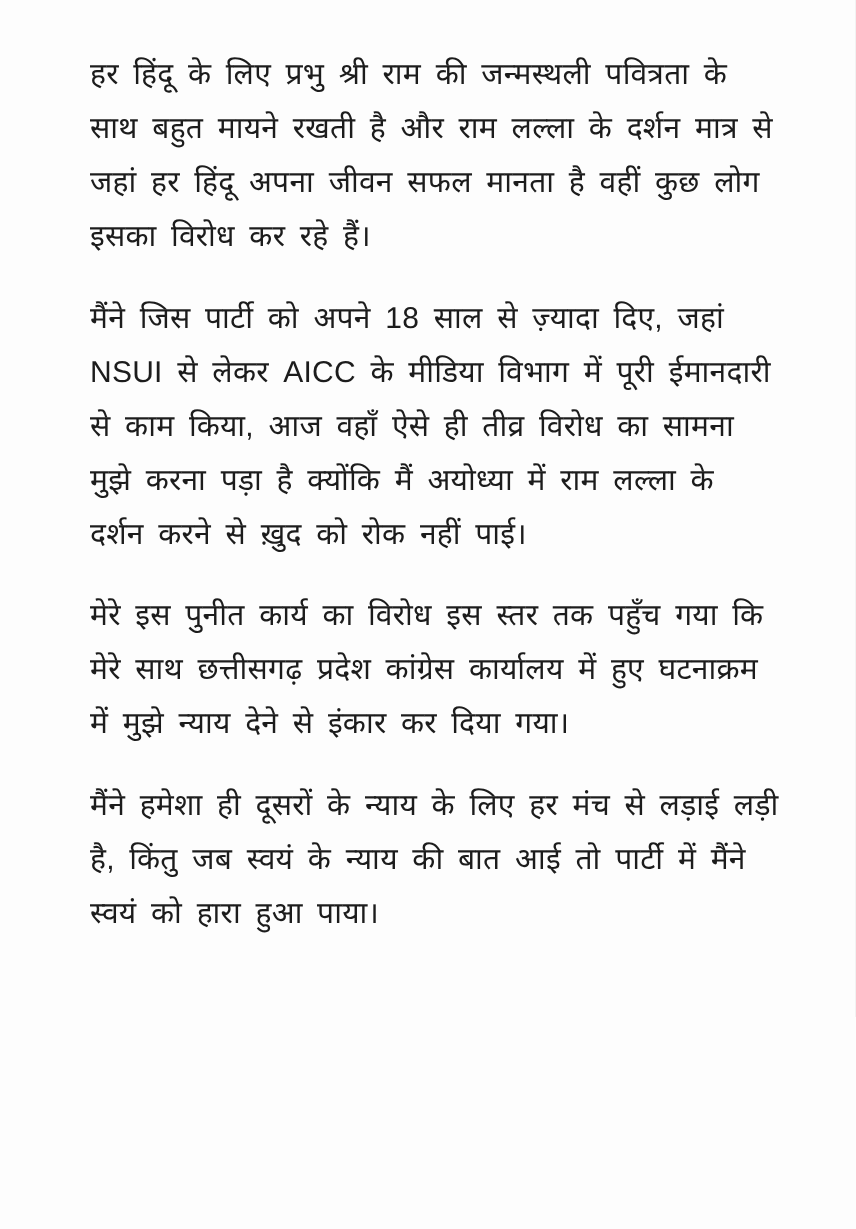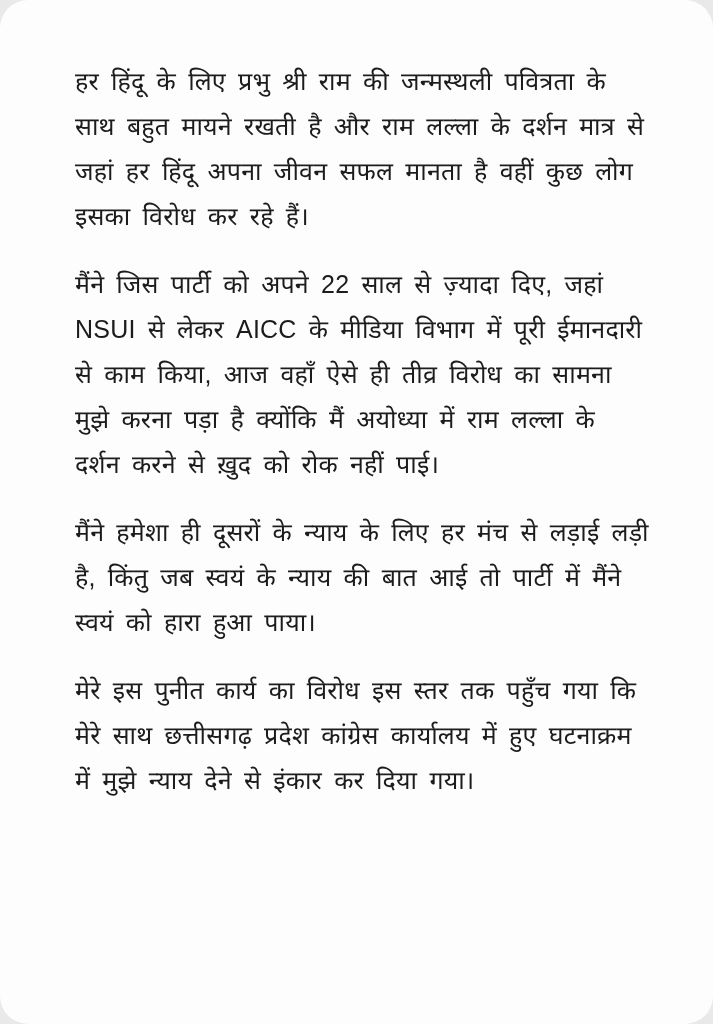--- a/index.html
+++ b/index.html
@@ -8,39 +8,38 @@
     background: #e9e9e9;
   }
   .page {
     position: relative;
     width: 713px;
     height: 1024px;
     margin: 0 auto;
     background: #fdfdfd;
     overflow: hidden;
     box-sizing: border-box;
-    padding: 59px 62px 0 75px;
+    padding: 40px 62px 0 75px;
     font-family: "Liberation Sans", "DejaVu Sans", sans-serif;
     color: #1c1c1c;
-    border-radius: 28px;
   }
   .doc-text p {
     margin: 0 0 23px 0;
     font-size: 25px;
     line-height: 45px;
     font-weight: 400;
     text-align: left;
     word-spacing: 5px;
     letter-spacing: 0.2px;
     -webkit-font-smoothing: antialiased;
   }
 </style>
 </head>
 <body>
 
 <div class="page">
   <div class="doc-text">
     <p>हर हिंदू के लिए प्रभु श्री राम की जन्मस्थली पवित्रता के साथ बहुत मायने रखती है और राम लल्ला के दर्शन मात्र से जहां हर हिंदू अपना जीवन सफल मानता है वहीं कुछ लोग इसका विरोध कर रहे हैं।</p>
-    <p>मैंने जिस पार्टी को अपने 22 साल से ज़्यादा दिए, जहां NSUI से लेकर AICC के मीडिया विभाग में पूरी ईमानदारी से काम किया, आज वहाँ ऐसे ही तीव्र विरोध का सामना मुझे करना पड़ा है क्योंकि मैं अयोध्या में राम लल्ला के दर्शन करने से ख़ुद को रोक नहीं पाई।</p>
+    <p>मैंने जिस पार्टी को अपने 18 साल से ज़्यादा दिए, जहां NSUI से लेकर AICC के मीडिया विभाग में पूरी ईमानदारी से काम किया, आज वहाँ ऐसे ही तीव्र विरोध का सामना मुझे करना पड़ा है क्योंकि मैं अयोध्या में राम लल्ला के दर्शन करने से ख़ुद को रोक नहीं पाई।</p>
+    <p>मेरे इस पुनीत कार्य का विरोध इस स्तर तक पहुँच गया कि मेरे साथ छत्तीसगढ़ प्रदेश कांग्रेस कार्यालय में हुए घटनाक्रम में मुझे न्याय देने से इंकार कर दिया गया।</p>
     <p>मैंने हमेशा ही दूसरों के न्याय के लिए हर मंच से  लड़ाई लड़ी है, किंतु जब स्वयं के न्याय की बात आई तो पार्टी में मैंने स्वयं को हारा हुआ पाया।</p>
-    <p>मेरे इस पुनीत कार्य का विरोध इस स्तर तक पहुँच गया कि मेरे साथ छत्तीसगढ़ प्रदेश कांग्रेस कार्यालय में हुए घटनाक्रम में मुझे न्याय देने से इंकार कर दिया गया।</p>
   </div>
 </div>
 
 </body></html>

